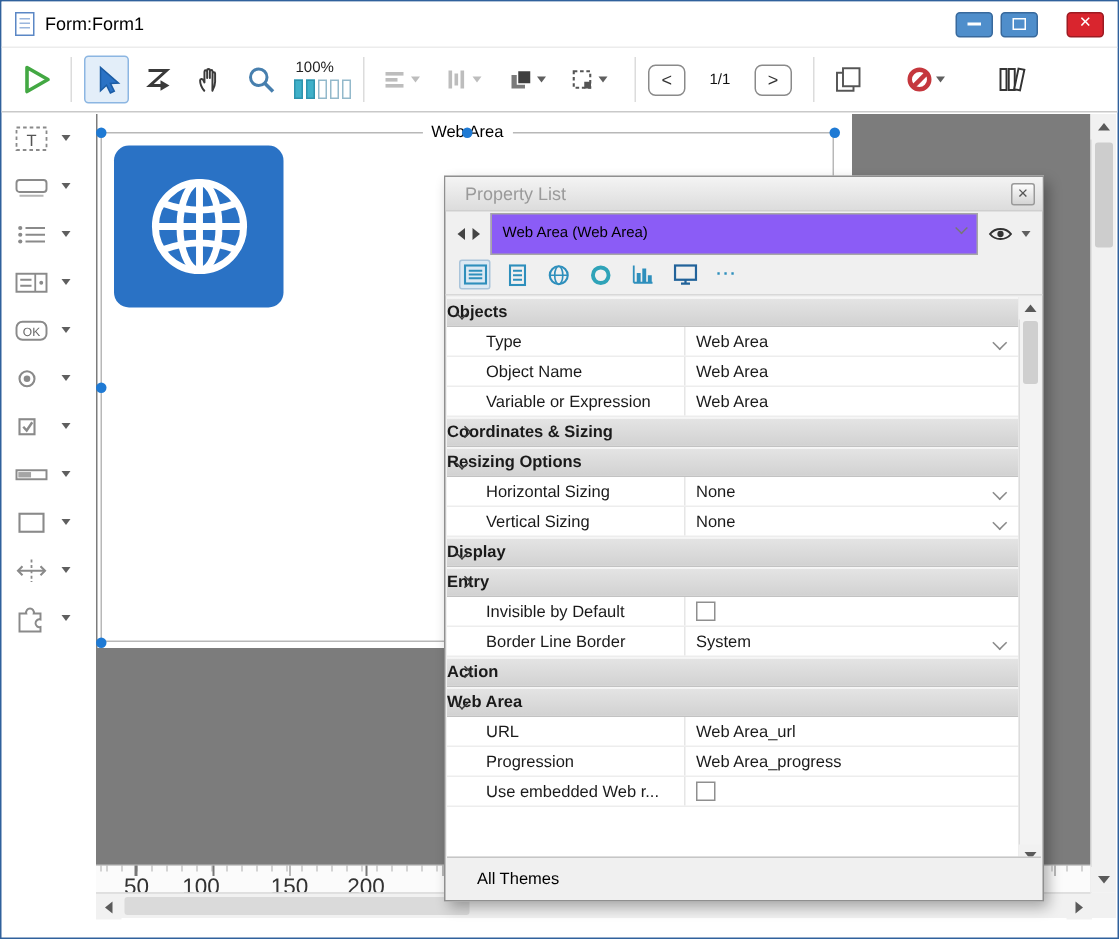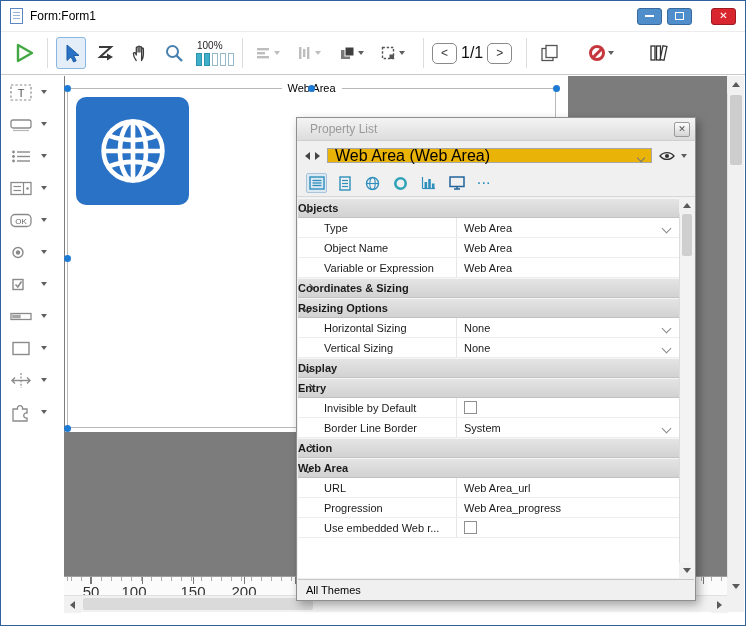--- a/index.html
+++ b/index.html
@@ -24,21 +24,21 @@
   .tb-btn{display:flex;align-items:center;justify-content:center;height:32px;padding:0 4px;flex:none;}
   .tb-btn.sel{background:#e3eef9;border:1px solid #8cb6e2;border-radius:3px;}
   .dd-arrow{width:0;height:0;border-left:3.5px solid transparent;border-right:3.5px solid transparent;border-top:4px solid #5f5f5f;margin-left:3px;flex:none;}
   .dd-arrow.lt{border-top-color:#bdbdbd;}
   .zoom{display:flex;flex-direction:column;justify-content:center;margin-left:8px;flex:none;}
   .zoom-label{font-size:10px;color:#222;margin:0 0 2px 1px;}
   .zoom-bars{display:flex;gap:2px;align-items:flex-end;}
   .zbar{width:6px;height:13px;border:1px solid #93b9cb;background:#fff;}
   .zbar.filled{background:#3fb0c9;border-color:#2d93ad;}
   .page-btn{width:25px;height:21px;border:1px solid #8a8a8a;border-radius:5px;display:flex;align-items:center;justify-content:center;font-size:12px;color:#333;background:#fff;flex:none;}
-  .page-label{font-size:16px;color:#111;margin:0 4px;flex:none;}
+  .page-label{font-size:10px;color:#111;margin:0 16px;flex:none;}
   .red-circle{width:16px;height:16px;border-radius:50%;border:3px solid #c5373d;position:relative;flex:none;}
   .red-circle::after{content:"";position:absolute;left:-2px;top:4px;width:14px;height:2.5px;background:#c5373d;transform:rotate(-45deg);}
 
   
   .sidebar{position:absolute;left:1px;top:75px;width:62px;bottom:13px;background:#fff;}
   .tool{position:relative;height:32px;display:flex;align-items:center;padding-left:7px;gap:5px;}
   .tool-icon{width:24px;height:20px;display:flex;align-items:center;justify-content:center;flex:none;}
 
   
   .canvas{position:absolute;left:63px;top:75px;width:664px;height:519px;background:#7c7c7c;overflow:hidden;}
@@ -65,21 +65,21 @@
   .vthumb{position:absolute;left:2px;right:2px;top:19px;height:70px;background:#cdcdcd;border-radius:2px;}
   .hthumb{position:absolute;top:2px;bottom:2px;left:19px;width:230px;background:#dadada;border-radius:2px;}
 
   
   .plist{position:absolute;left:295px;top:116px;width:400px;height:484px;background:#f0f0f0;border:1px solid #8f8f8f;box-shadow:3px 4px 9px rgba(0,0,0,.32);z-index:20;}
   .pl-title{height:23px;background:linear-gradient(#f4f4f4,#dcdcdc);border-bottom:1px solid #cfcfcf;display:flex;align-items:center;padding:0 5px 0 13px;}
   .pl-title-text{font-size:12px;color:#9a9a9a;}
   .pl-close{margin-left:auto;width:16px;height:15px;border:1px solid #9a9a9a;border-radius:2px;background:linear-gradient(#fdfdfd,#d4d4d4);display:flex;align-items:center;justify-content:center;font-size:9px;color:#555;line-height:1;}
   .pl-selector{height:29px;display:flex;align-items:center;padding:0 8px;gap:7px;}
   .pl-nav{display:flex;align-items:center;gap:5px;flex:none;}
-  .pl-dd{flex:1;height:15px;background:#eab308;border:1px solid #a6a6a6;display:flex;align-items:center;padding:0 7px;font-size:16px;color:#000;position:relative;}
+  .pl-dd{flex:1;height:28px;background:#8b5cf6;border:1px solid #a6a6a6;display:flex;align-items:center;padding:0 7px;font-size:10px;color:#000;position:relative;}
   .chev{display:inline-block;width:6px;height:6px;border-right:1.5px solid #555;border-bottom:1.5px solid #555;}
   .chev.down{transform:rotate(45deg);}
   .chev.right{transform:rotate(-45deg);}
   .pl-dd .chev{position:absolute;right:7px;top:6px;border-color:#777;}
   .pl-eye{display:flex;align-items:center;gap:3px;flex:none;}
   .pl-tabs{height:27px;display:flex;align-items:center;gap:7px;padding:0 9px;border-bottom:1px solid #d8d8d8;}
   .pl-tab{width:21px;height:20px;display:flex;align-items:center;justify-content:center;flex:none;}
   .pl-tab.selected{background:#dce9f3;border:1px solid #a9c4da;border-radius:2px;}
   .pl-tab.more{font-size:11px;color:#2e8fbc;font-weight:bold;letter-spacing:1px;}
   .pl-body{position:absolute;top:80px;left:1px;right:1px;bottom:22px;background:#fff;overflow:hidden;}
@@ -88,21 +88,21 @@
   .prow.header{background:linear-gradient(#e4e4e4,#d2d2d2);border-top:1px solid #f6f6f6;border-bottom:1px solid #c2c2c2;font-weight:bold;}
   .prow.header .chev{position:absolute;left:7px;top:7px;border-color:#3a3a3a;}
   .prow.header .chev.right{left:9px;top:6px;}
   .prow.prop{border-bottom:1px solid #ededed;padding-left:26px;background:#fff;}
   .pvalue{position:absolute;left:158px;top:0;bottom:0;right:0;display:flex;align-items:center;border-left:1px solid #e6e6e6;padding-left:7px;}
   .pvalue.dropdown::after{content:"";position:absolute;right:9px;top:7px;width:6px;height:6px;border-right:1.4px solid #8a8a8a;border-bottom:1.4px solid #8a8a8a;transform:rotate(45deg);}
   .cb{width:13px;height:13px;border:1px solid #8f8f8f;background:#fff;flex:none;}
   .pl-scroll{position:absolute;top:0;right:0;bottom:0;width:15px;background:#f3f3f3;border-left:1px solid #dcdcdc;}
   .pl-scroll .sb-btn{width:15px;height:15px;}
   .pl-thumb{position:absolute;left:2px;right:2px;top:16px;height:42px;background:#cfcfcf;border-radius:2px;}
-  .pl-footer{position:absolute;left:1px;right:1px;bottom:1px;height:20px;background:#f0f0f0;border-top:1px solid #c6c6c6;display:flex;align-items:center;padding-left:8px;font-size:11px;color:#000;}
+  .pl-footer{position:absolute;left:1px;right:1px;bottom:1px;height:28px;background:#f0f0f0;border-top:1px solid #c6c6c6;display:flex;align-items:center;padding-left:20px;font-size:11px;color:#000;}
 </style>
 </head>
 <body>
 
 <div class="window">
 
   <div class="titlebar">
     <span class="doc-icon"></span>
     <span class="title-text">Form:Form1</span>
     <span class="win-btns">

